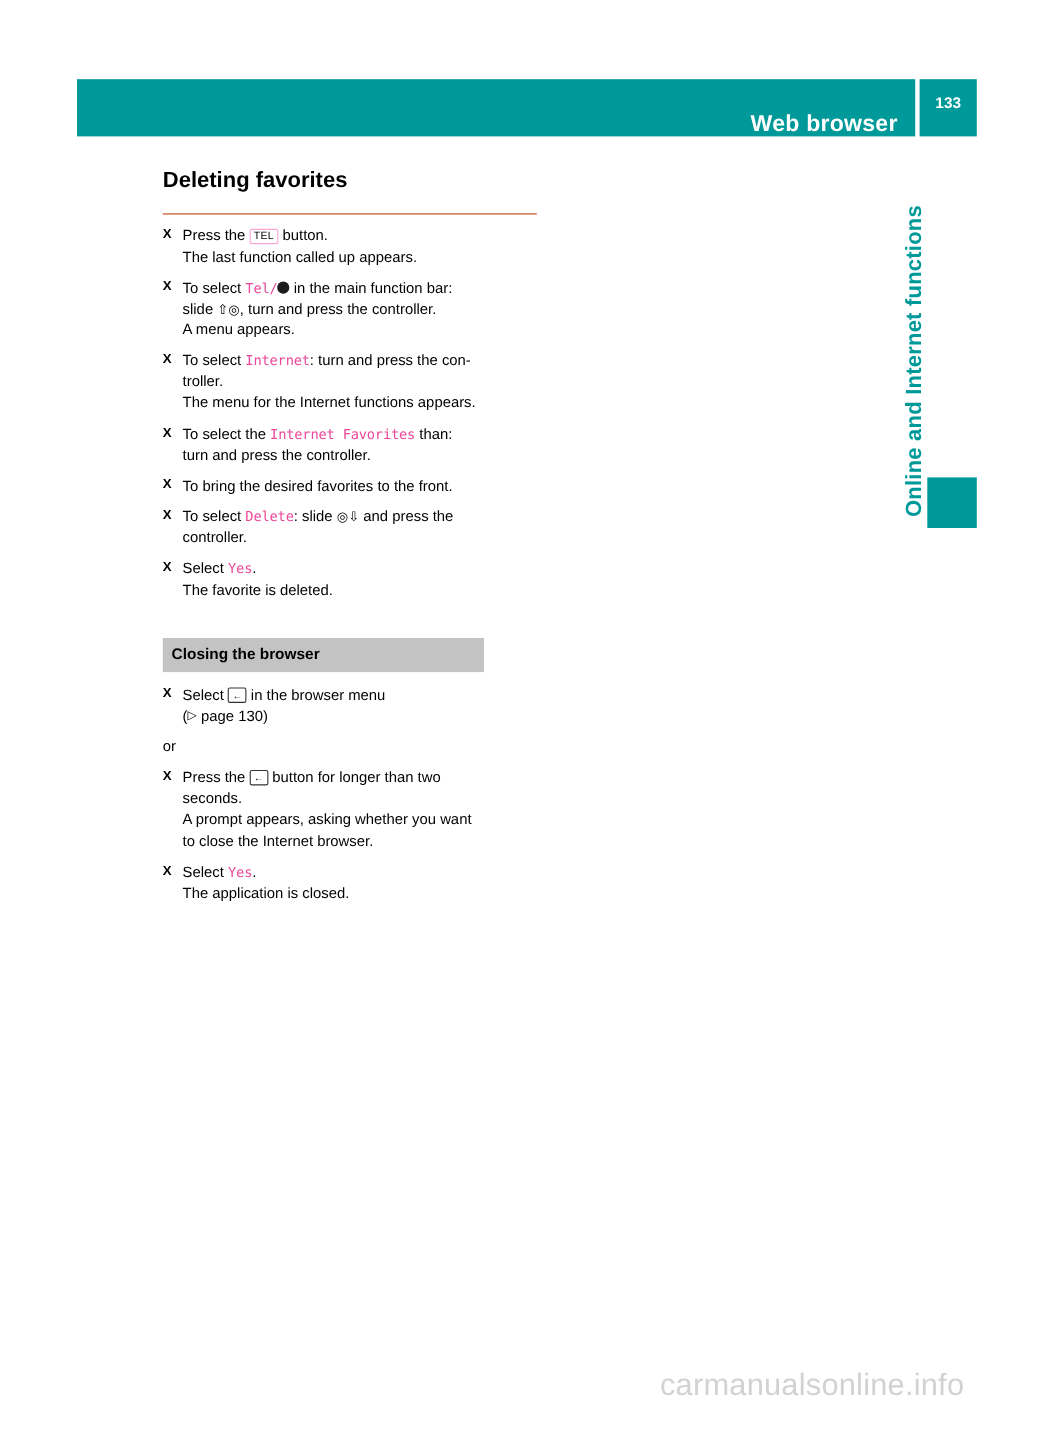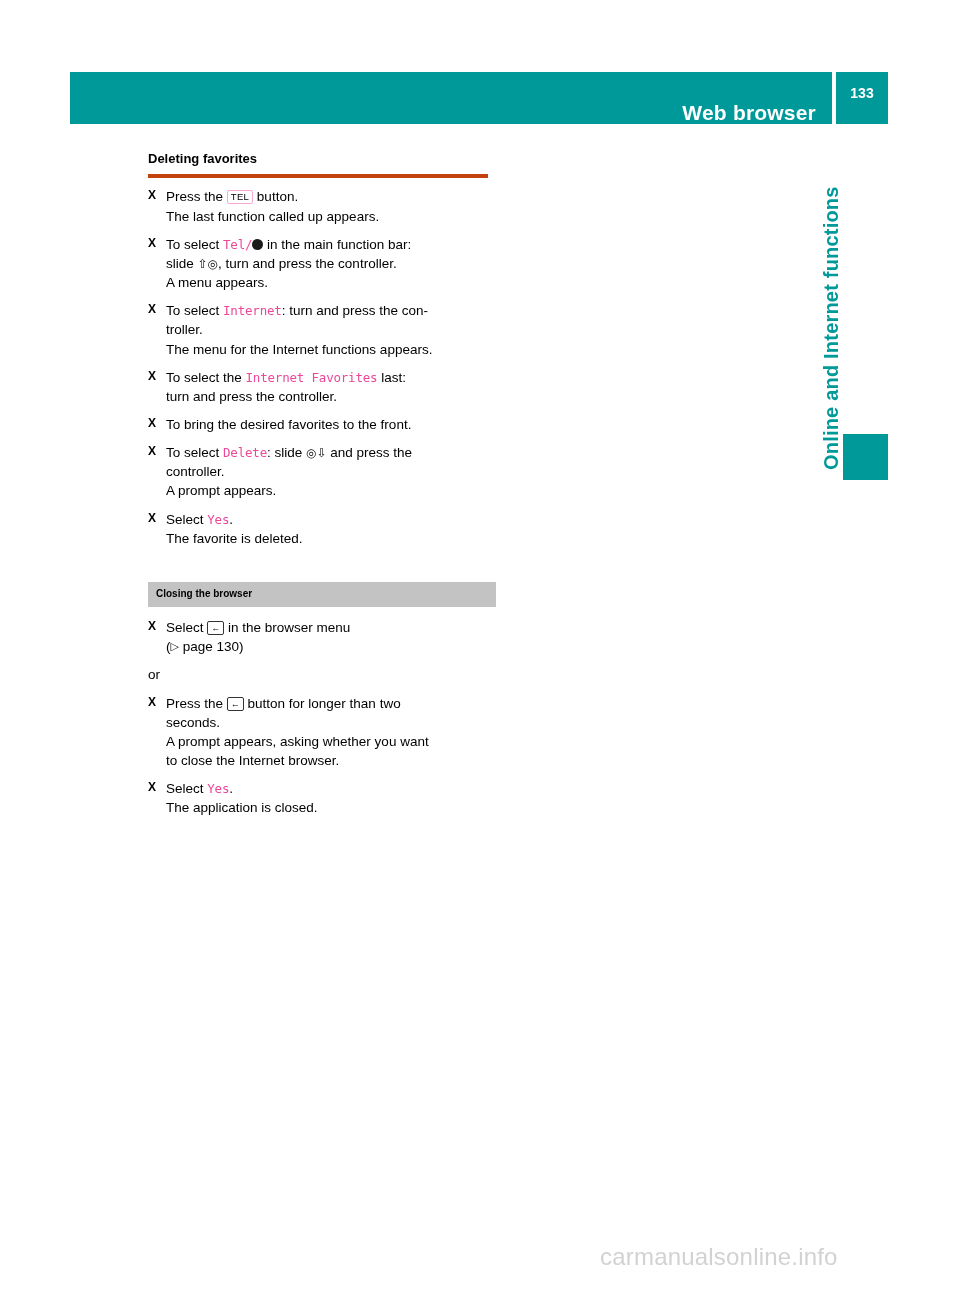--- a/index.html
+++ b/index.html
@@ -89,24 +89,24 @@
   .content {
     position: absolute;
     left: 148px;
     top: 150px;
     width: 340px;
     font-size: 13.5px;
     line-height: 1.42;
   }
 
   .section-title {
-    font-size: 13px;
-    font-weight: bold;
-    padding-bottom: 6px;
-    border-bottom: 4px solid #c2410c;
+    font-size: 20px;
+    font-weight: bold;
+    padding-bottom: 16px;
+    border-bottom: 1px solid #c2410c;
     margin-bottom: 9px;
   }
 
   .steps { margin: 0; padding: 0; }
 
   .step {
     position: relative;
     padding-left: 18px;
     margin-bottom: 9px;
   }
@@ -164,42 +164,42 @@
     line-height: 12px;
     vertical-align: 1px;
     background: #fff;
   }
 
   
   .grey-band {
     background: #c3c3c3;
     padding: 5px 8px 6px 8px;
     font-weight: bold;
-    font-size: 10px;
+    font-size: 14px;
     margin-top: 34px;
     margin-bottom: 11px;
-    width: 348px;
+    width: 292px;
     box-sizing: border-box;
   }
 
   .or-line {
     margin: 0 0 9px 0;
   }
 
   .ref-arrow {
     font-size: 11px;
     vertical-align: 1px;
   }
 
   
   .watermark {
     position: absolute;
     left: 600px;
     top: 1243px;
-    font-size: 24px;
+    font-size: 28px;
     color: #d2d2d2;
     letter-spacing: 0.2px;
     font-family: "Liberation Sans", sans-serif;
   }
 </style>
 </head>
 <body>
 
 <div class="header">
   <div class="header-title-bar">
@@ -234,34 +234,33 @@
 
     <div class="step">
       <span class="step-marker">X</span>
       <span>To select </span><span class="mono">Internet</span><span>: turn and press the con-</span>
       <span class="sub">troller.</span>
       <span class="sub">The menu for the Internet functions appears.</span>
     </div>
 
     <div class="step">
       <span class="step-marker">X</span>
-      <span>To select the </span><span class="mono">Internet Favorites</span><span> last:</span>
+      <span>To select the </span><span class="mono">Internet Favorites</span><span> than:</span>
       <span class="sub">turn and press the controller.</span>
     </div>
 
     <div class="step">
       <span class="step-marker">X</span>
       <span>To bring the desired favorites to the front.</span>
     </div>
 
     <div class="step">
       <span class="step-marker">X</span>
       <span>To select </span><span class="mono">Delete</span><span>: slide </span><span class="glyph">◎⇩</span><span> and press the</span>
       <span class="sub">controller.</span>
-      <span class="sub">A prompt appears.</span>
     </div>
 
     <div class="step">
       <span class="step-marker">X</span>
       <span>Select </span><span class="mono">Yes</span><span>.</span>
       <span class="sub">The favorite is deleted.</span>
     </div>
 
   </div>
 

